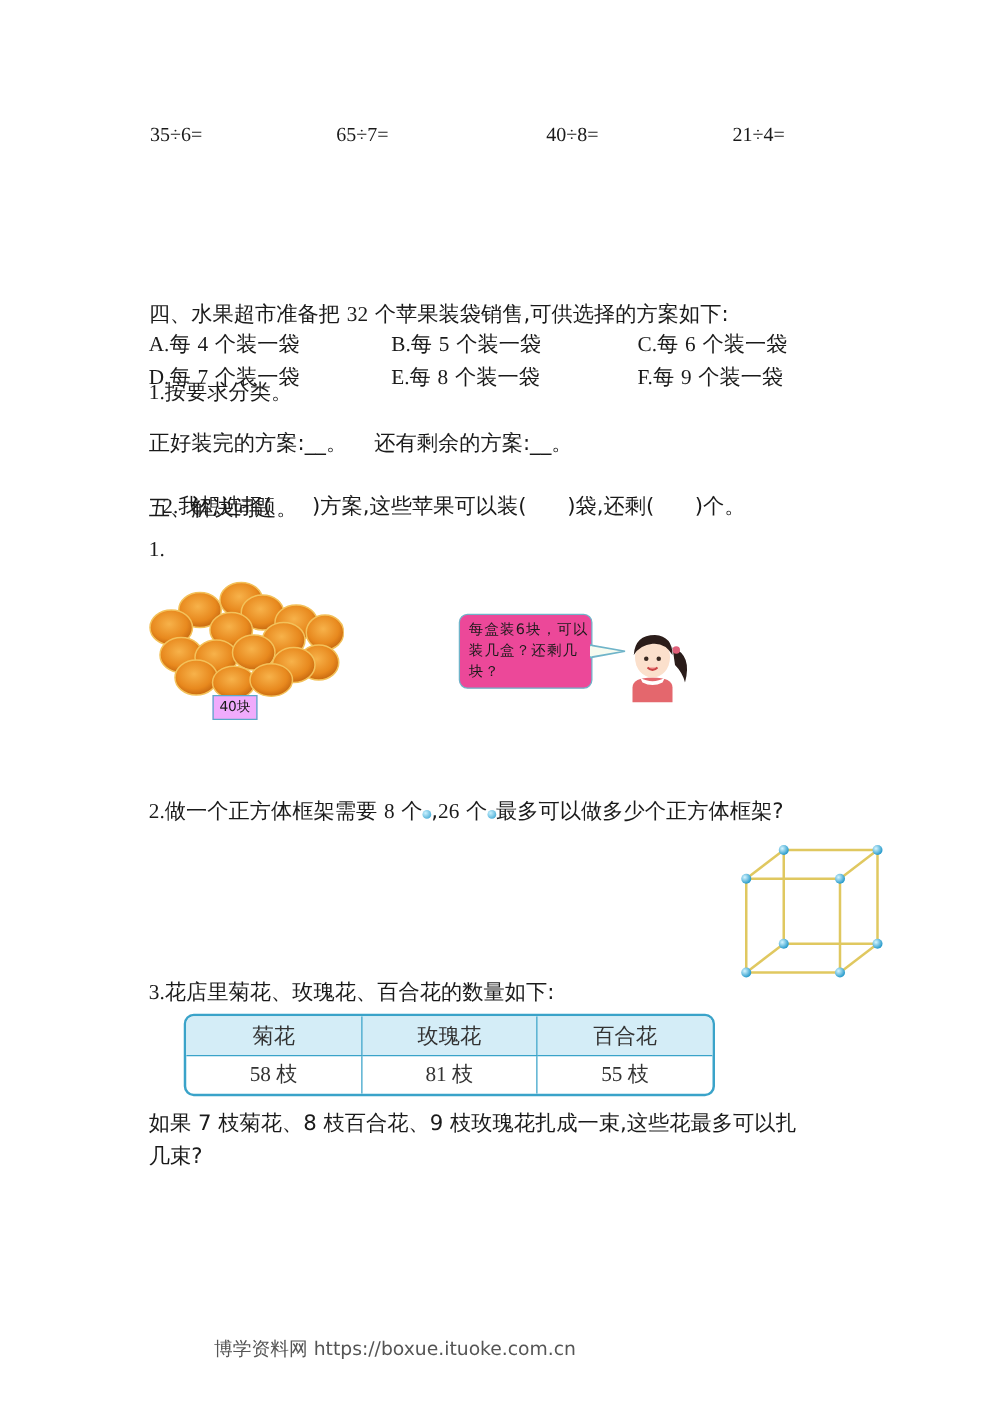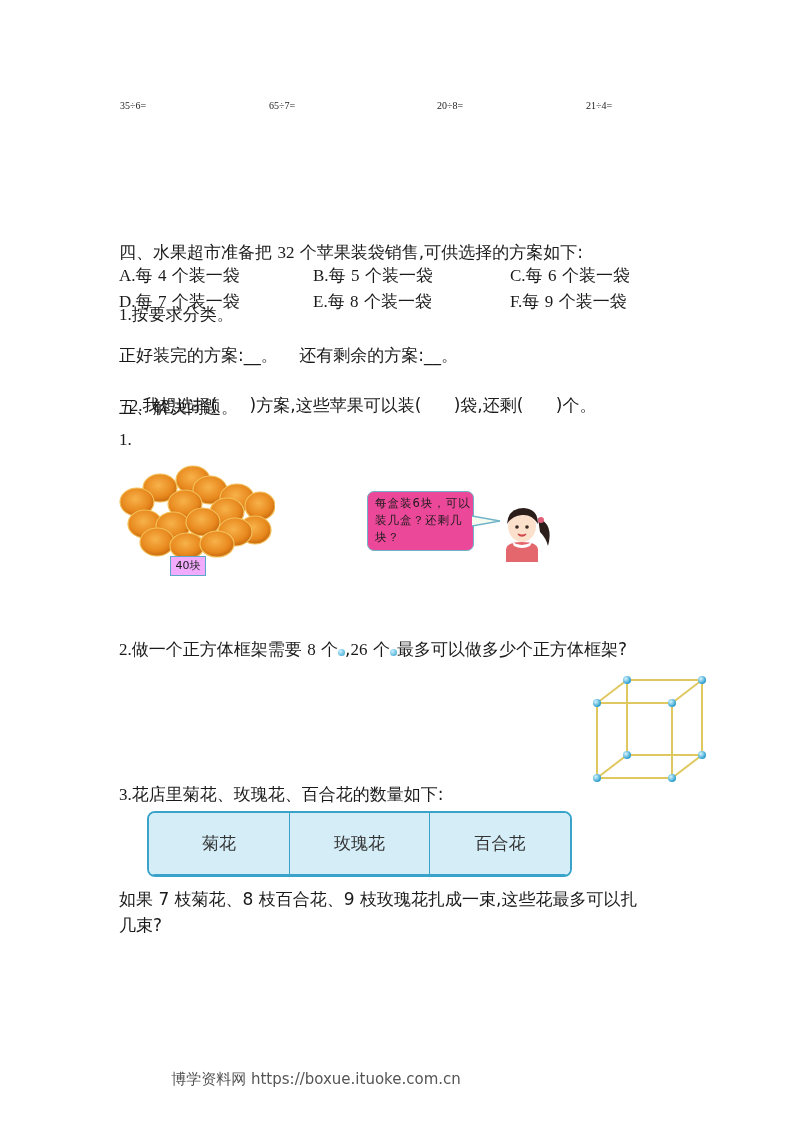--- a/index.html
+++ b/index.html
@@ -1,20 +1,20 @@
 <!DOCTYPE html>
 <html><head>
 <meta charset="utf-8">
 <style>
   html, body { margin: 0; padding: 0; background: #ffffff; }
   body { width: 793px; height: 1122px; position: relative; overflow: hidden;
          font-family: "DejaVu Sans", "Liberation Sans", sans-serif; color: #1a1a1a; }
   .abs { position: absolute; white-space: nowrap; }
   .line { font-size: 17px; line-height: 24px; }
-  .eq { font-size: 10px; font-family: "Liberation Serif", "DejaVu Serif", serif; top: 100px; }
+  .eq { font-size: 16px; font-family: "Liberation Serif", "DejaVu Serif", serif; top: 100px; }
   .opt { font-size: 17px; }
   .opt .let { font-family: "Liberation Serif", serif; }
   .num { font-family: "Liberation Serif", serif; }
 
   
   .cakes { left: 115px; top: 462px; width: 160px; height: 100px; }
   .cake-label { position: absolute; left: 170px; top: 556px; width: 34px; height: 18px;
                 background: #f0abfc; border: 1px solid #5aa9c8; font-size: 11px;
                 line-height: 18px; text-align: center; font-family: "DejaVu Sans", sans-serif; }
 
@@ -36,21 +36,21 @@
 
   .footer { left: 0; width: 632px; top: 1070px; text-align: center; font-size: 15px; color: #555; }
   .dot-ic { display: inline-block; width: 7px; height: 7px; border-radius: 50%;
             background: radial-gradient(circle at 35% 35%, #c9f1ff, #2a9ccc); vertical-align: -1px; }
 </style>
 </head>
 <body>
 
 <div class="abs eq" style="left:120px;">35÷6=</div>
 <div class="abs eq" style="left:269px;">65÷7=</div>
-<div class="abs eq" style="left:437px;">20÷8=</div>
+<div class="abs eq" style="left:437px;">40÷8=</div>
 <div class="abs eq" style="left:586px;">21÷4=</div>
 
 <div class="abs line" style="left:119px; top:240px;">
   <span>四、水果超市准备把</span>
   <span class="num">32</span>
   <span>个苹果装袋销售,可供选择的方案如下:</span>
 </div>
 
 <div class="abs opt" style="left:119px; top:264px;">
   <span class="let">A.</span><span>每</span> <span class="num">4</span> <span>个装一袋</span>
@@ -175,20 +175,25 @@
 </div>
 
 <div class="flower-table">
   <table>
     <tbody>
         <tr class="head">
       <td>菊花</td>
       <td>玫瑰花</td>
       <td>百合花</td>
     </tr>
+    <tr>
+      <td>58 枝</td>
+      <td>81 枝</td>
+      <td>55 枝</td>
+    </tr>
   </tbody>
     </table>
 </div>
 
 <div class="abs line" style="left:119px; top:887px;">如果 7 枝菊花、8 枝百合花、9 枝玫瑰花扎成一束,这些花最多可以扎</div>
 <div class="abs line" style="left:119px; top:913px;">几束?</div>
 
 <div class="abs footer">博学资料网 https://boxue.ituoke.com.cn</div>
 
 </body></html>

